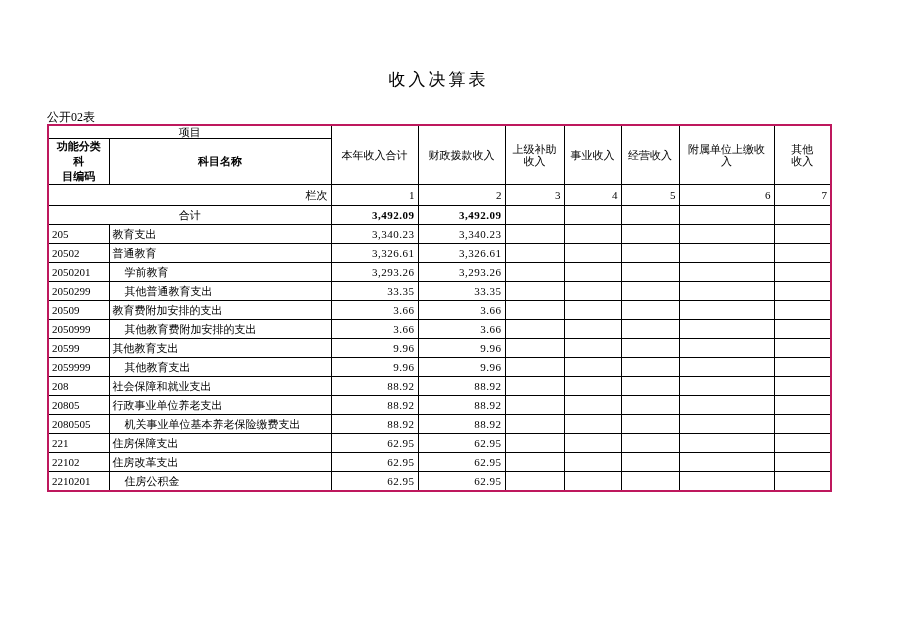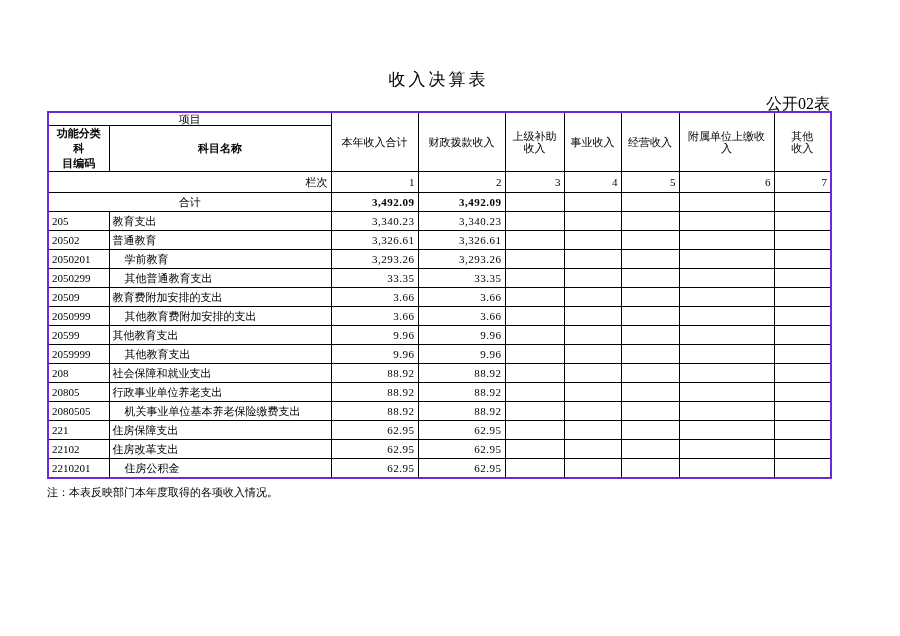--- a/index.html
+++ b/index.html
@@ -3,23 +3,23 @@
 <meta charset="utf-8">
 <style>
   html,body{margin:0;padding:0;}
   body{
     width:900px;height:636px;background:#ffffff;color:#000;
     font-family:"Liberation Serif","DejaVu Serif",serif;
     overflow:hidden;
   }
   .content{width:783px;margin-left:47px;padding-top:70px;}
   .doc-title{text-align:center;font-size:17px;letter-spacing:3px;line-height:20px;}
-  .pub-line{text-align:right;font-size:16px;line-height:14px;margin-top:7px;}
+  .pub-line{text-align:left;font-size:12px;line-height:14px;margin-top:20px;}
   .meta-row{display:flex;justify-content:space-between;font-size:11px;line-height:15px;margin-top:1px;margin-bottom:1px;}
-  table.rev{width:783px;border-collapse:collapse;table-layout:fixed;border:2px solid #6d28d9;}
+  table.rev{width:783px;border-collapse:collapse;table-layout:fixed;border:2px solid #be185d;}
   table.rev td{border:1px solid #000;font-size:11px;padding:0 3px;overflow:hidden;}
   tr.r-proj td{height:12px;text-align:center;line-height:12px;}
   tr.r-head td{height:44px;text-align:center;vertical-align:middle;line-height:1.35;white-space:pre-line;padding:0 4px;font-weight:bold;}
   td.vhead{text-align:center;vertical-align:middle;line-height:1.35;white-space:pre-line;padding:0 4px;}
   tr.r-lanci td{height:20px;text-align:right;line-height:20px;}
   tr.r-total td{height:18px;line-height:18px;}
   tr.data-row td{height:18px;line-height:18px;}
   td.lbl-center{text-align:center;}
   td.num{text-align:right;letter-spacing:0.5px;white-space:nowrap;padding-right:4px;}
   td.bold{font-weight:bold;}
@@ -242,16 +242,15 @@
           <td class="num">62.95</td>
           <td class="num"></td>
           <td class="num"></td>
           <td class="num"></td>
           <td class="num"></td>
           <td class="num"></td>
         </tr>
       </tbody>
   </table>
 
-  <div class="note-line">注：本表反映部门本年度取得的各项收入情况。</div>
 
 
 </div>
 
 </body></html>

